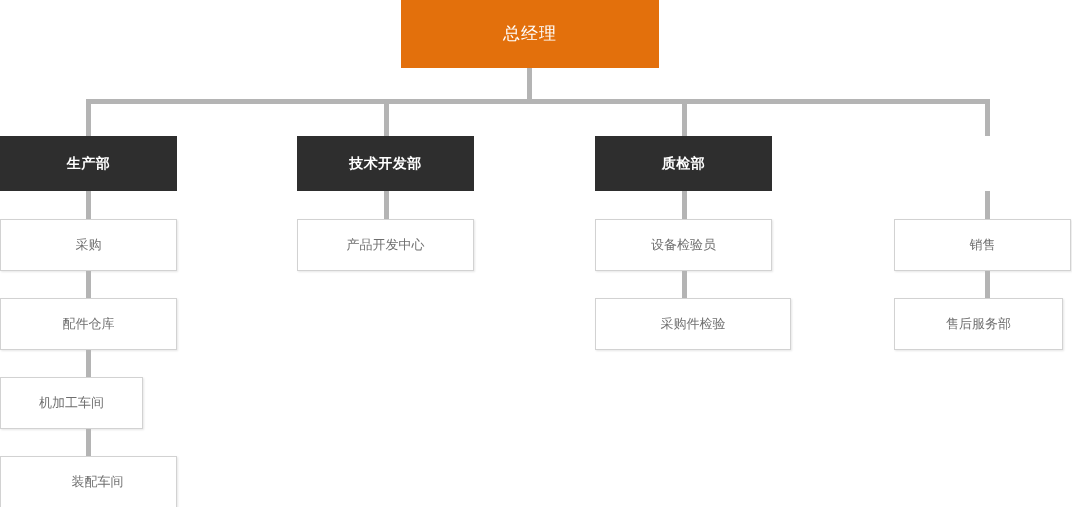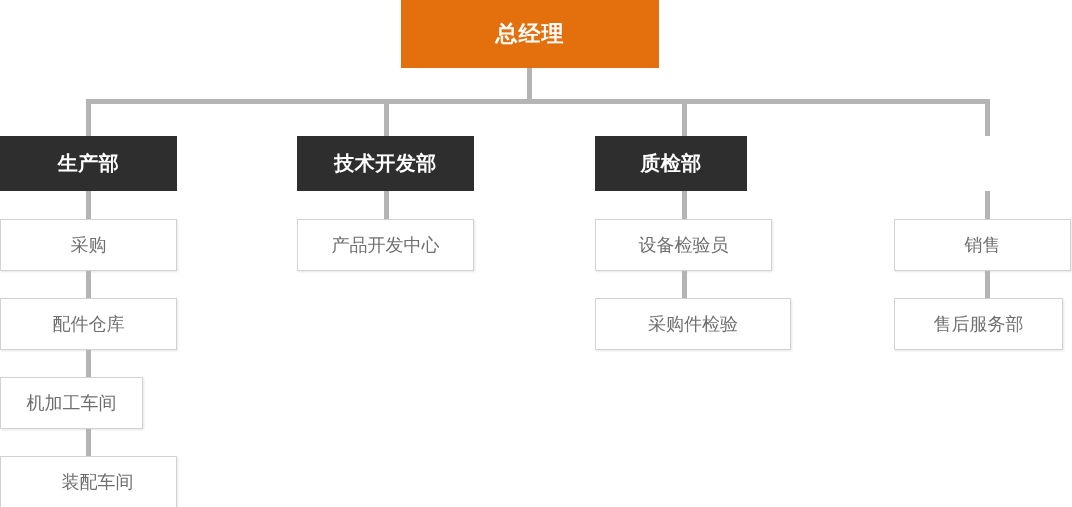--- a/index.html
+++ b/index.html
@@ -39,38 +39,38 @@
     display: flex;
     align-items: center;
     justify-content: center;
     text-align: center;
     line-height: 1.25;
   }
 
   .node.root {
     background: #e3700c;
     color: #ffffff;
-    font-size: 22px;
-    font-weight: bold;
+    font-size: 17px;
+    font-weight: normal;
     letter-spacing: 1px;
     text-align: center;
   }
 
   .node.dept {
     background: #2e2e2e;
     color: #ffffff;
-    font-size: 20px;
+    font-size: 14px;
     font-weight: bold;
     letter-spacing: 0.5px;
   }
 
   .node.unit {
     background: #ffffff;
     color: #6f6f6f;
-    font-size: 18px;
+    font-size: 13px;
     border: 1px solid #d2d2d2;
     box-shadow: 1px 1px 2px rgba(0, 0, 0, 0.10);
   }
 </style>
 </head>
 <body>
 
 <div id="org-chart">
 
   <div class="node root" style="left:401px; top:0px; width:258px; height:68px;">
@@ -112,21 +112,21 @@
 
   <div class="node dept" style="left:297px; top:136px; width:177px; height:55px;">
     <span>技术开发部</span>
   </div>
 
   <div class="conn-v" style="left:384px; top:191px; height:28px;"></div>
   <div class="node unit" style="left:297px; top:219px; width:177px; height:52px;">
     <span>产品开发中心</span>
   </div>
 
-  <div class="node dept" style="left:595px; top:136px; width:152px; height:55px;">
+  <div class="node dept" style="left:595px; top:136px; width:177px; height:55px;">
     <span>质检部</span>
   </div>
 
   <div class="conn-v" style="left:682px; top:191px; height:28px;"></div>
   <div class="node unit" style="left:595px; top:219px; width:177px; height:52px;">
     <span>设备检验员</span>
   </div>
 
   <div class="conn-v" style="left:682px; top:271px; height:27px;"></div>
   <div class="node unit" style="left:595px; top:298px; width:196px; height:52px;">

